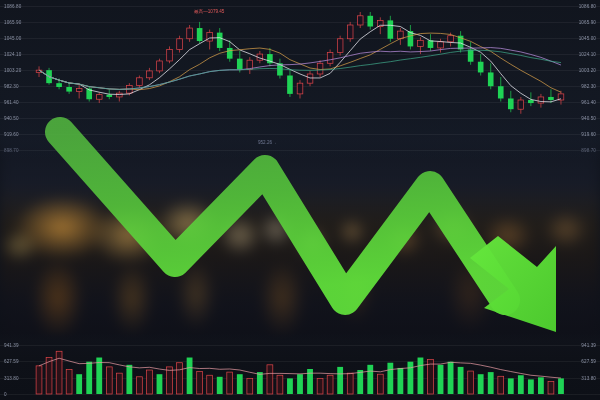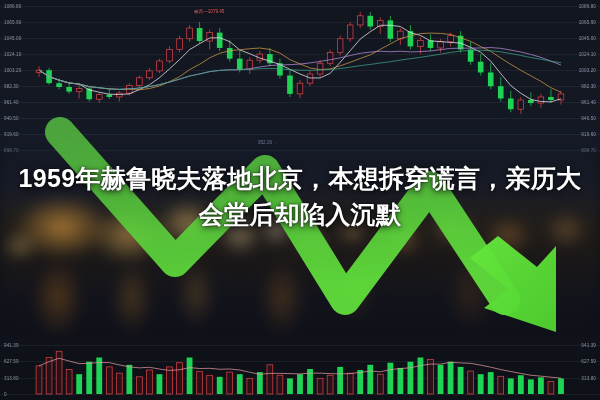--- a/index.html
+++ b/index.html
@@ -337,15 +337,14 @@
       </linearGradient>
     </defs>
     <g>
       <polyline points="60,132 175,262 265,170 345,300 430,186 505,300" fill="none" stroke="url(#agrad)" stroke-width="30" stroke-linecap="round" stroke-linejoin="round" opacity="0.93"></polyline>
     </g>
     <g>
       <polygon points="556,332 484,308 509,289 470,258 498,236 537,267 556,246" fill="url(#ahead)" opacity="0.96"></polygon>
     </g>
   </svg>
 
-  <div class="headline">1959年赫鲁晓夫落地北京，本想拆穿谎言，亲历大会堂后却陷入沉默</div>
 
 </div>
 
 </body></html>

